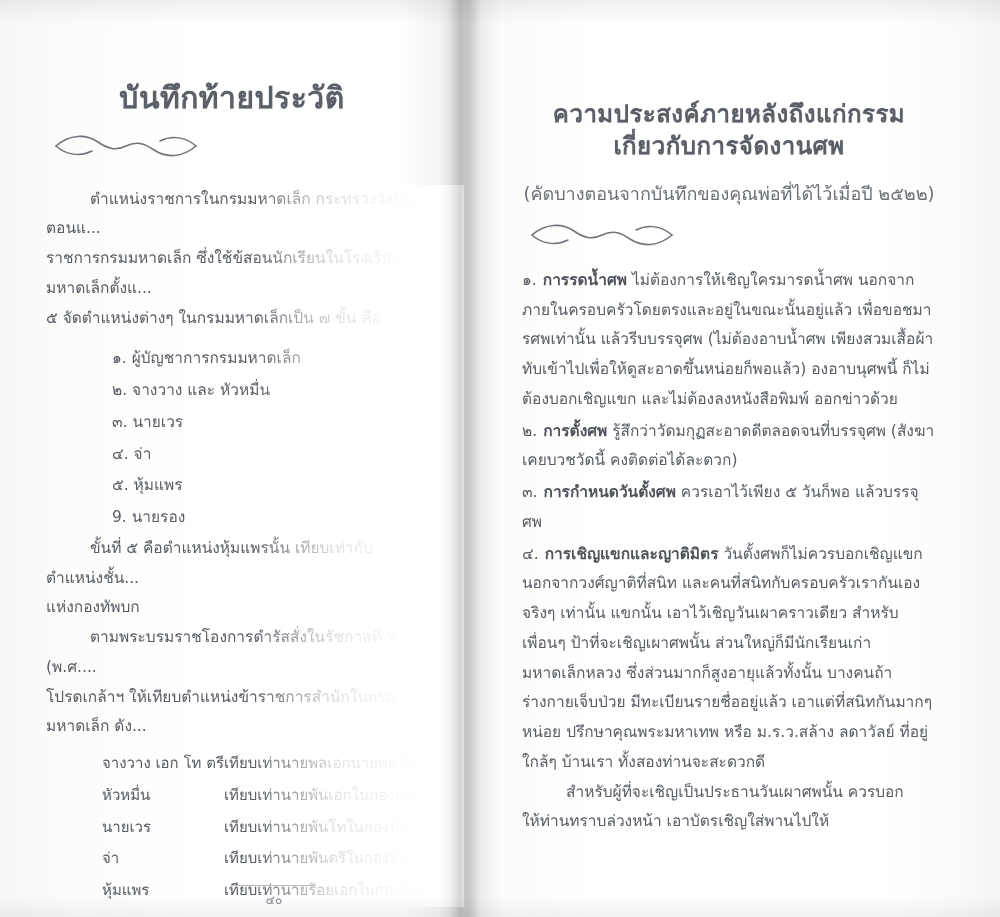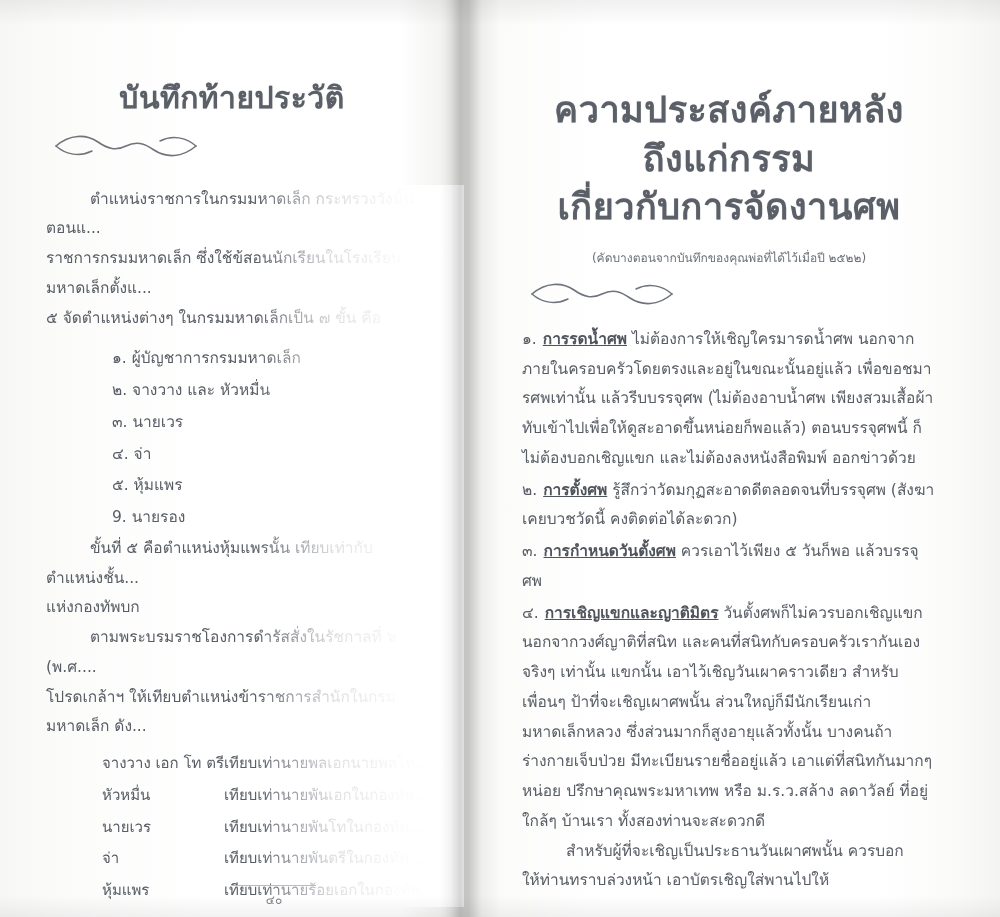--- a/index.html
+++ b/index.html
@@ -78,26 +78,26 @@
     text-align: center;
     font-size: 30px;
     line-height: 1.35;
     letter-spacing: 0.5px;
     color: #5b6068;
     font-weight: 700;
     margin: 22px 0 0 0;
     text-shadow: 0 0 1px rgba(90,95,105,0.35);
   }
   .title.right-title {
-    font-size: 36px;
-    margin-top: 30px;
+    font-size: 24px;
+    margin-top: 42px;
   }
   .subtitle {
     text-align: center;
-    font-size: 12px;
+    font-size: 18px;
     color: #6a6f77;
     margin-top: 16px;
   }
 
   
   .ornament {
     display: block;
     margin: 14px auto 0 auto;
   }
   .ornament svg { display: block; }
@@ -150,21 +150,21 @@
     padding: 2px 0;
     vertical-align: top;
     line-height: 1.85;
     color: #585d65;
   }
   .cmp td.c1 { width: 176px; padding-left: 56px; white-space: nowrap; }
   .cmp td.c2 { white-space: nowrap; }
 
   
   .ritem { margin-top: 2px; }
-  .ritem .lead { text-decoration: underline; font-weight: 600; color: #4f545c; text-align: center; }
+  .ritem .lead { font-weight: 600; color: #4f545c; text-align: center; }
   .ritem .num { margin-right: 6px; }
 
   
   .folio {
     position: absolute;
     text-align: center;
     font-size: 12px;
     color: #7b8088;
   }
   .folio .rule {
@@ -259,21 +259,21 @@
       <svg width="160" height="26" viewBox="0 0 160 26">
         <path d="M10 13 C 24 1, 40 1, 52 9 C 62 16, 70 18, 80 13 C 90 8, 98 10, 108 17 C 120 25, 136 25, 150 13" fill="none" stroke="#6f747c" stroke-width="1.6" stroke-linecap="round"></path>
         <path d="M10 13 C 20 22, 34 24, 46 18" fill="none" stroke="#6f747c" stroke-width="1.4" stroke-linecap="round"></path>
         <path d="M150 13 C 140 4, 126 2, 114 8" fill="none" stroke="#6f747c" stroke-width="1.4" stroke-linecap="round"></path>
       </svg>
     </span>
 
     <div class="body">
 
       <p class="ritem">
-        <span class="num">๑.</span><span class="lead">การรดน้ำศพ</span><span> ไม่ต้องการให้เชิญใครมารดน้ำศพ นอกจากภายในครอบครัวโดยตรงและอยู่ในขณะนั้นอยู่แล้ว เพื่อขอชมารศพเท่านั้น แล้วรีบบรรจุศพ (ไม่ต้องอาบน้ำศพ เพียงสวมเสื้อผ้าทับเข้าไปเพื่อให้ดูสะอาดขึ้นหน่อยก็พอแล้ว) ตอนบรรจุศพนี้ ก็ไม่ต้องบอกเชิญแขก และไม่ต้องลงหนังสือพิมพ์ ออกข่าวด้วย</span>
+        <span class="num">๑.</span><span class="lead">การรดน้ำศพ</span><span> ไม่ต้องการให้เชิญใครมารดน้ำศพ นอกจากภายในครอบครัวโดยตรงและอยู่ในขณะนั้นอยู่แล้ว เพื่อขอชมารศพเท่านั้น แล้วรีบบรรจุศพ (ไม่ต้องอาบน้ำศพ เพียงสวมเสื้อผ้าทับเข้าไปเพื่อให้ดูสะอาดขึ้นหน่อยก็พอแล้ว) องอาบนุศพนี้ ก็ไม่ต้องบอกเชิญแขก และไม่ต้องลงหนังสือพิมพ์ ออกข่าวด้วย</span>
       </p>
 
       <p class="ritem">
         <span class="num">๒.</span><span class="lead">การตั้งศพ</span><span> รู้สึกว่าวัดมกุฏสะอาดดีตลอดจนที่บรรจุศพ (สังฆาเคยบวชวัดนี้ คงติดต่อได้ละดวก)</span>
       </p>
 
       <p class="ritem">
         <span class="num">๓.</span><span class="lead">การกำหนดวันตั้งศพ</span><span> ควรเอาไว้เพียง ๕ วันก็พอ แล้วบรรจุศพ</span>
       </p>
 

